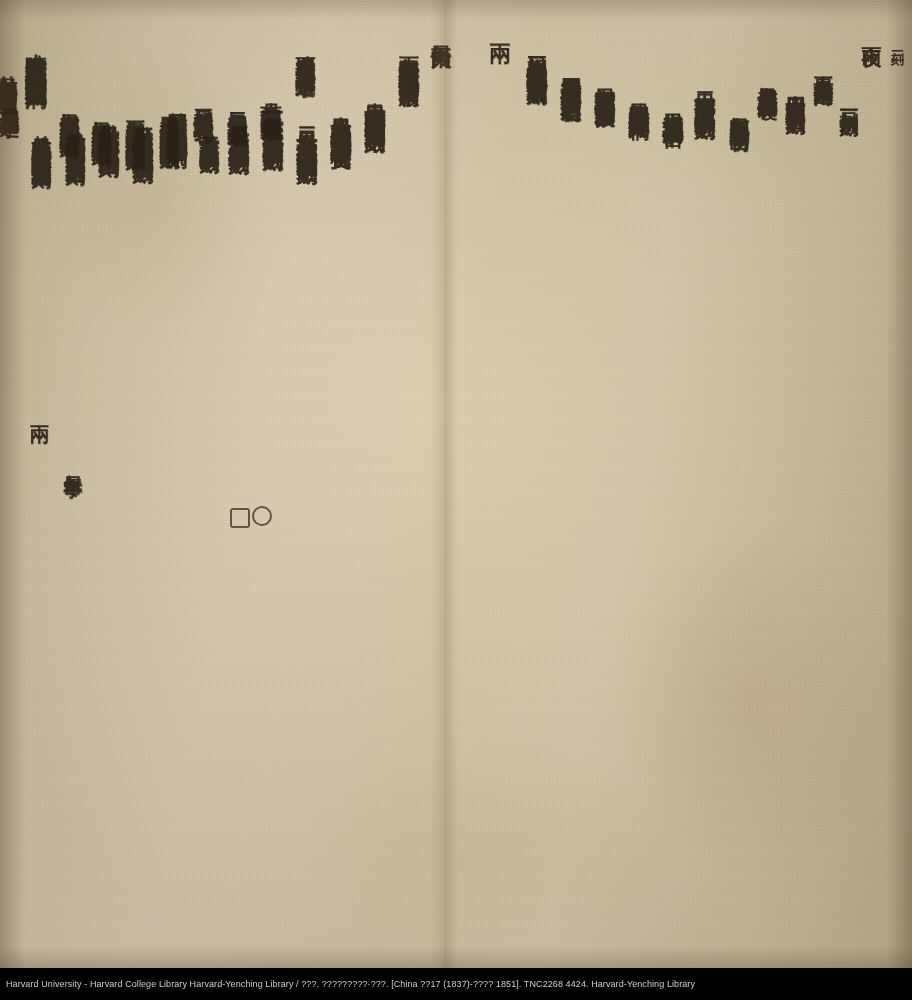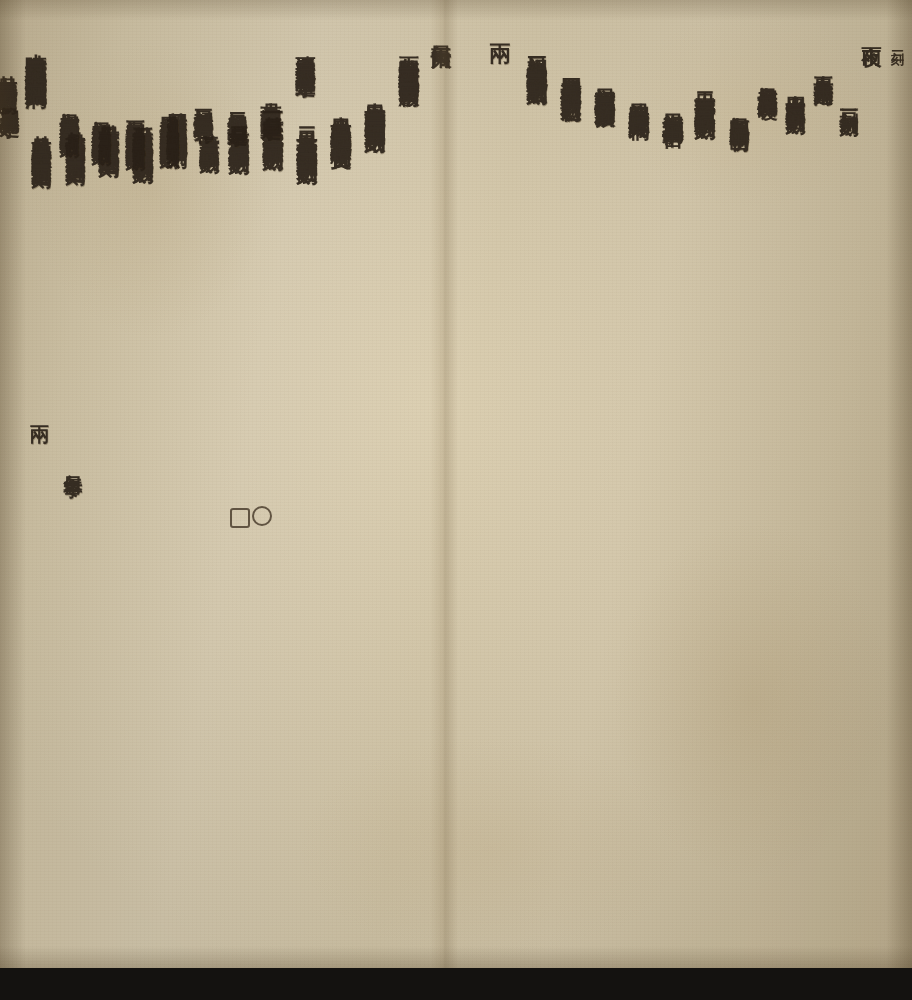--- a/index.html
+++ b/index.html
@@ -182,13 +182,14 @@
     <div class="seal" style="left:230px; top:508px;"></div>
     <div class="seal circle" style="left:252px; top:506px;"></div>
 
     <div class="gutter"></div>
     <div class="edge-shadow left"></div>
     <div class="edge-shadow right"></div>
     <div class="edge-shadow top"></div>
     <div class="edge-shadow bottom"></div>
   </div>
 
+  <div class="caption-bar">Harvard University - Harvard College Library Harvard-Yenching Library / ???. ?????????·???. [China  ??17 (1837)-???? 1851]. TNC2268 4424. Harvard-Yenching Library</div>
 </div>
 
 </body></html>

